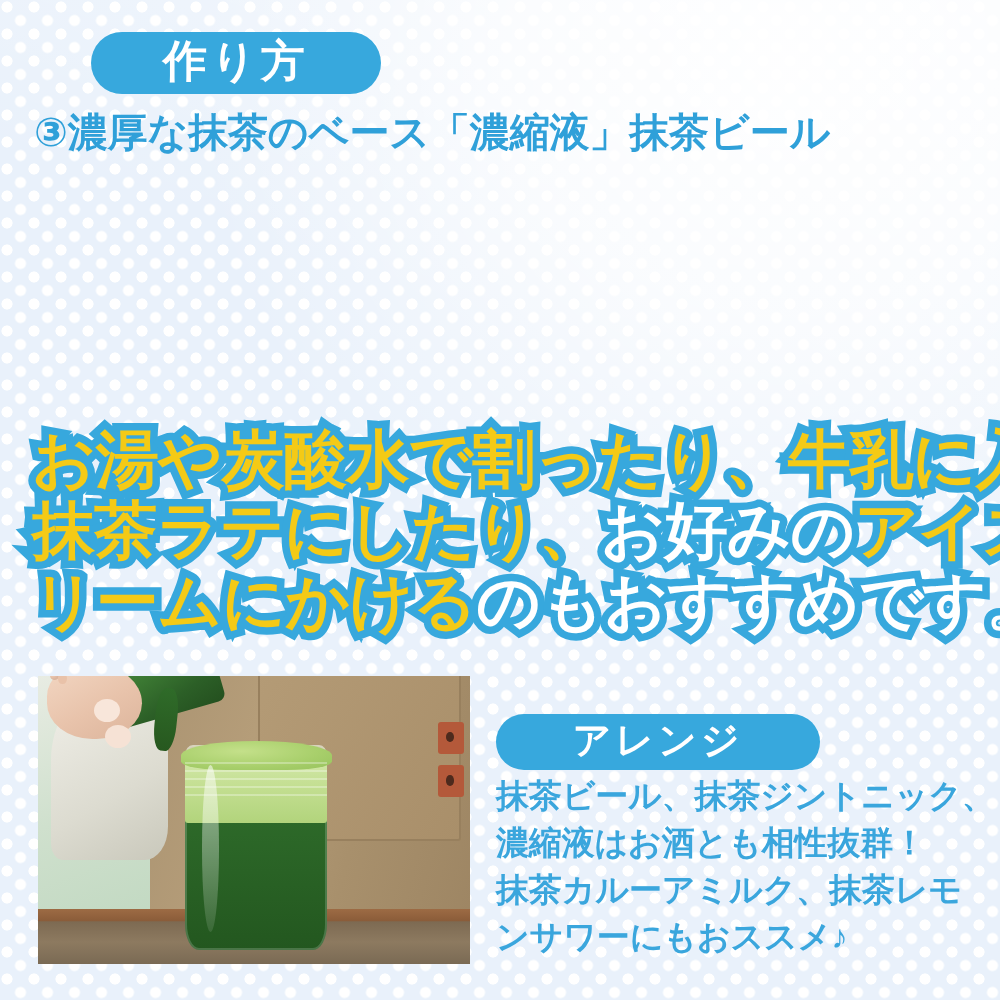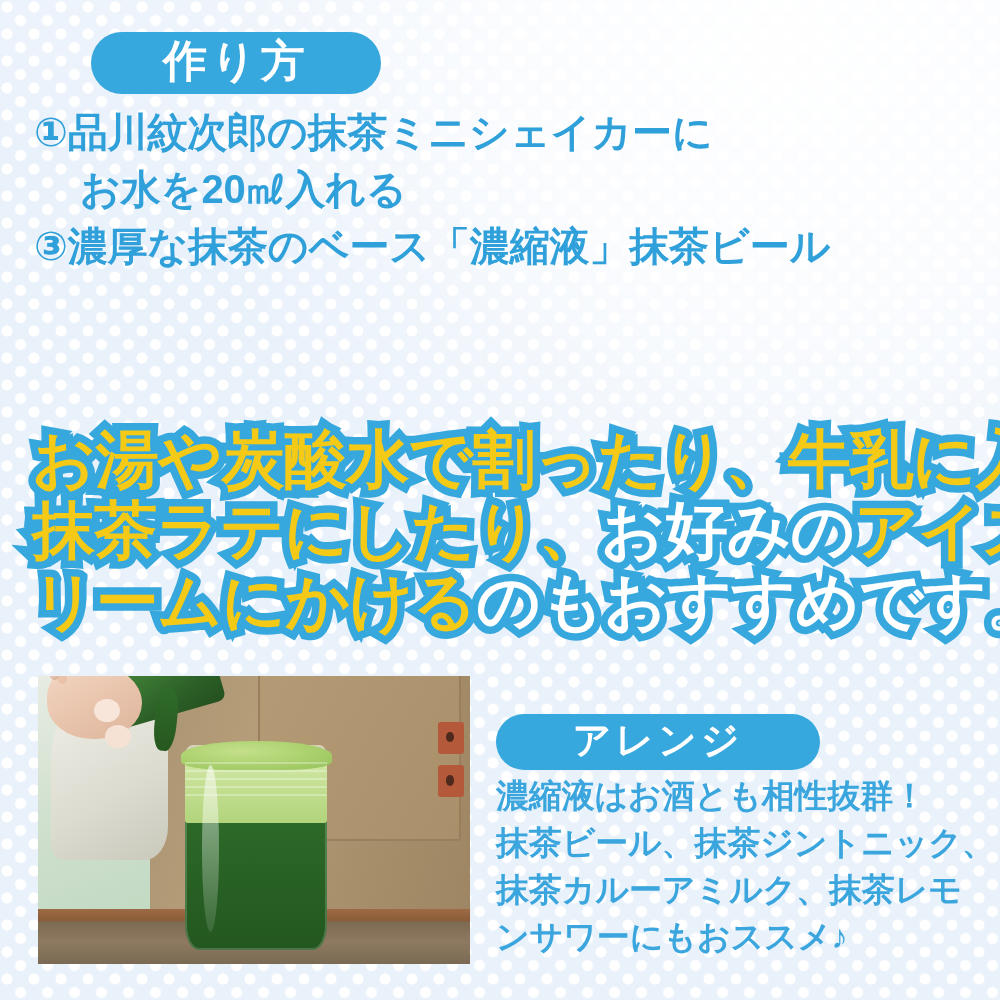--- a/index.html
+++ b/index.html
@@ -227,24 +227,20 @@
 <body>
 
 <div id="page">
 
   <div id="howto-badge" class="badge">
     <span>作り方</span>
   </div>
 
   <div id="steps">
 
-    <div class="step">
-      <span>①</span><span>品川紋次郎の抹茶ミニシェイカーに</span>
-      <span class="sline2">お水を20㎖入れる</span>
-    </div>
 
 
     <div class="step">
       <span>③</span><span>濃厚な抹茶のベース「濃縮液」抹茶ビール</span>
     </div>
 
   </div>
 
   <div id="headline">
     <div class="hl-line">
@@ -280,19 +276,19 @@
     </div>
     <div class="ph ph-nail1"></div>
     <div class="ph ph-nail2"></div>
   </div>
 
   <div id="arrange-badge" class="badge">
     <span>アレンジ</span>
   </div>
 
   <div id="arrange-text">
+    <div>抹茶ビール、抹茶ジントニック、</div>
     <div>濃縮液はお酒とも相性抜群！</div>
-    <div>抹茶ビール、抹茶ジントニック、</div>
     <div>抹茶カルーアミルク、抹茶レモ</div>
     <div>ンサワーにもおススメ♪</div>
   </div>
 
 </div>
 
 </body></html>

